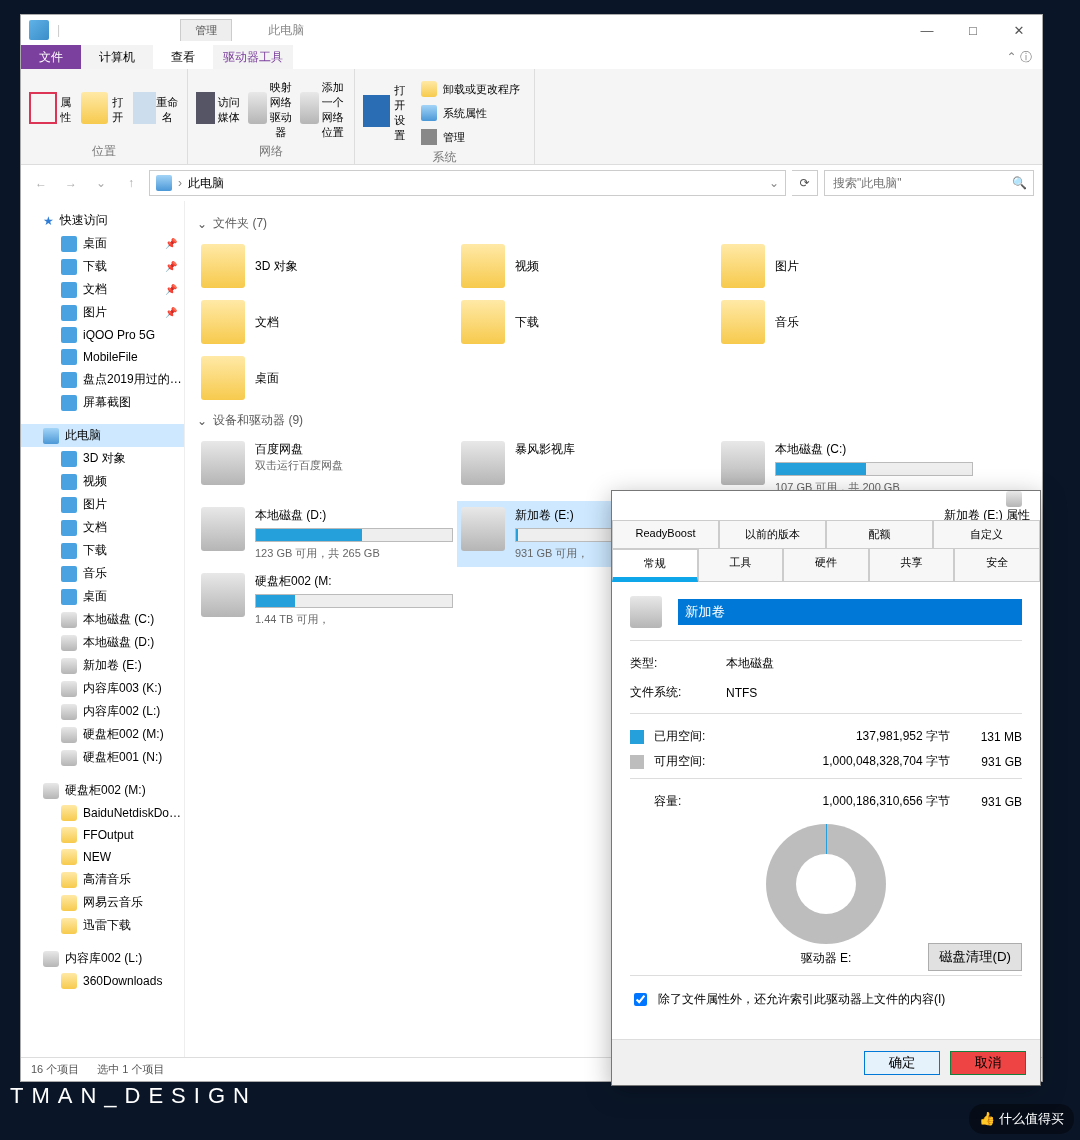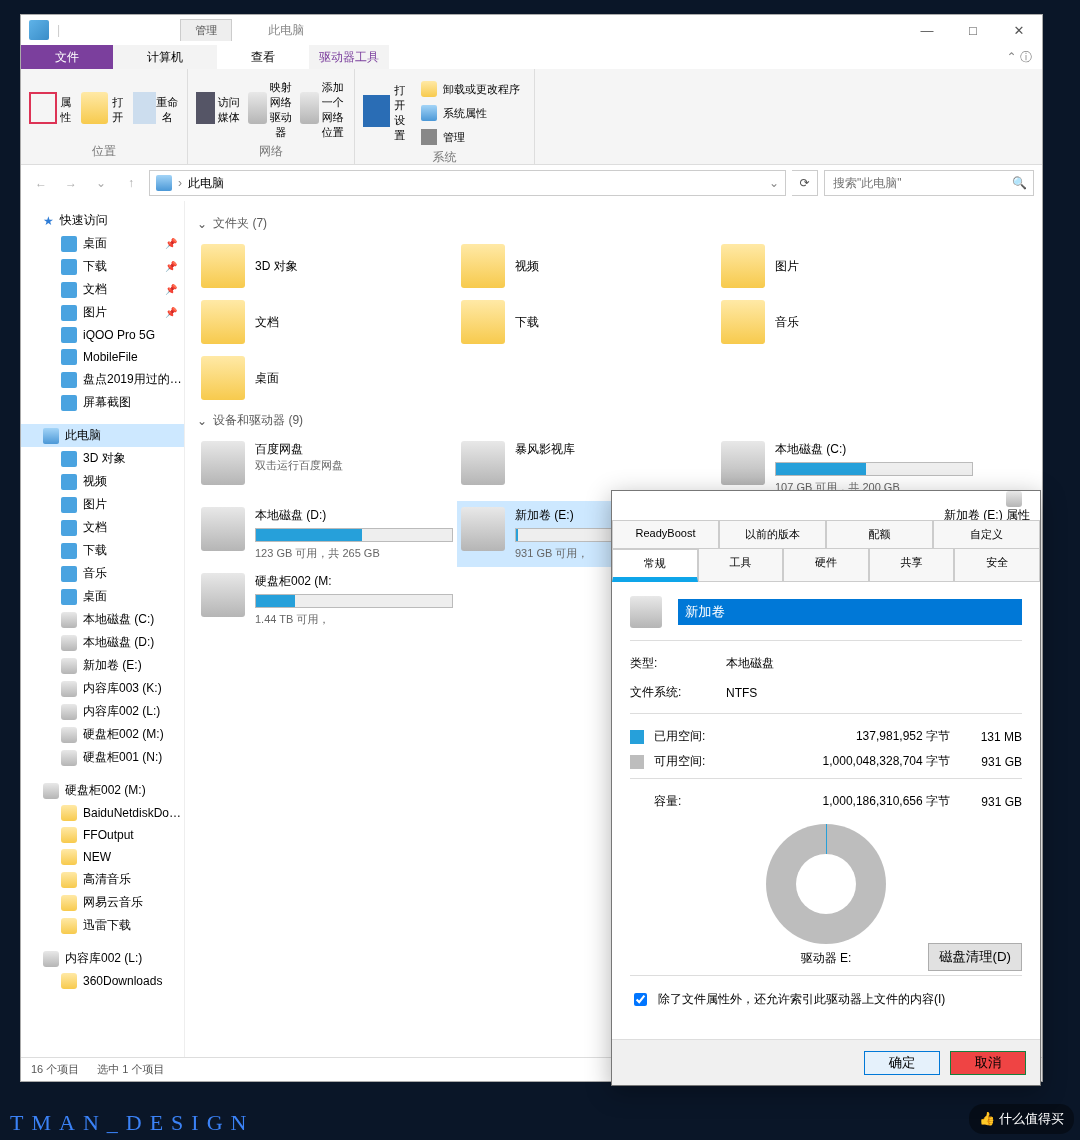--- a/index.html
+++ b/index.html
@@ -5,21 +5,21 @@
 * { box-sizing: border-box; font-family: "Microsoft YaHei", "Segoe UI", sans-serif; }
 body { margin: 0; width: 1080px; height: 1140px; background: #0a1628; overflow: hidden; position: relative; }
 .explorer { position: absolute; left: 20px; top: 14px; width: 1023px; height: 1068px; background: #fff; border: 1px solid #aaa; display: flex; flex-direction: column; }
 .titlebar { height: 30px; background: #fff; display: flex; align-items: center; font-size: 12px; }
 .titlebar-icon { width: 20px; height: 20px; margin: 0 8px; background: linear-gradient(135deg,#5fb3e8,#3a8dc8); border-radius: 2px; }
 .ctx-tab { background: #eee; border: 1px solid #ccc; border-bottom: none; padding: 3px 14px; margin-left: 120px; font-size: 11px; color: #555; }
 .current-loc { color: #888; margin-left: 36px; font-size: 12px; }
 .winctl { margin-left: auto; display: flex; }
 .winctl div { width: 46px; height: 30px; display: flex; align-items: center; justify-content: center; color: #555; font-size: 13px; }
 .ribbon-tabs { height: 24px; display: flex; font-size: 12px; }
-.rt { padding: 4px 34px; cursor: default; }
+.rt { padding: 4px 18px; cursor: default; }
 .rt.file { background: #7b3f9d; color: #fff; }
 .rt.active { background: #f3f3f3; }
 .ribbon-tool { background: #f3f3f3; color: #7b3f9d; padding: 4px 10px; }
 .ribbon-collapse { margin-left: auto; padding: 4px 10px; color: #888; }
 .ribbon { height: 96px; background: #f5f5f5; border-bottom: 1px solid #ddd; display: flex; font-size: 11px; }
 .rgroup { border-right: 1px solid #ddd; padding: 4px 8px; display: flex; flex-direction: column; }
 .rgroup-items { display: flex; flex: 1; gap: 6px; }
 .rbtn { display: flex; align-items: center; justify-content: flex-start; width: 46px; padding-top: 6px; text-align: center; }
 .rbtn .ico { width: 32px; height: 32px; margin-bottom: 4px; }
 .rgroup-label { text-align: center; color: #777; font-size: 12px; padding-top: 2px; }
@@ -78,21 +78,21 @@
 .pbtn { min-width: 76px; height: 24px; border: 1px solid #15803d; background: #ef4444; }
 .pbtn.default { border: 1px solid #0078d7; background: #e5f1fb; }
 
 
 .ico-folder { background: linear-gradient(180deg,#ffe9a6,#f7ca4d); border-radius: 3px; }
 .ico-drive { background: linear-gradient(180deg,#e8e8e8,#b5b5b5); border-radius: 3px; }
 .ico-pc { background: linear-gradient(180deg,#a3d4f7,#4b98d7); border-radius: 2px; }
 .ico-star { color: #2e7cd6; }
 .ico-blue { background: #4aa3e0; border-radius: 2px; }
 .footer-brand { position: absolute; right: 6px; bottom: 6px; font-size: 13px; color: #fff; background: rgba(0,0,0,0.4); padding: 6px 10px; border-radius: 14px; }
-.taskbar-hint { position: absolute; left: 10px; bottom: 4px; color: #3b82f6; font-size: 22px; letter-spacing: 8px; font-family: Liberation Serif, serif; }
+.taskbar-hint { position: absolute; left: 10px; bottom: 31px; color: #ffffff; font-size: 22px; letter-spacing: 8px; font-family: Liberation Sans, sans-serif; }
 </style>
 </head>
 <body>
 
 <div class="explorer">
   <div class="titlebar">
     <div class="titlebar-icon"></div>
     <span style="color:#ccc">|</span>
     <div class="ctx-tab">管理</div>
     <div class="current-loc">此电脑</div>

